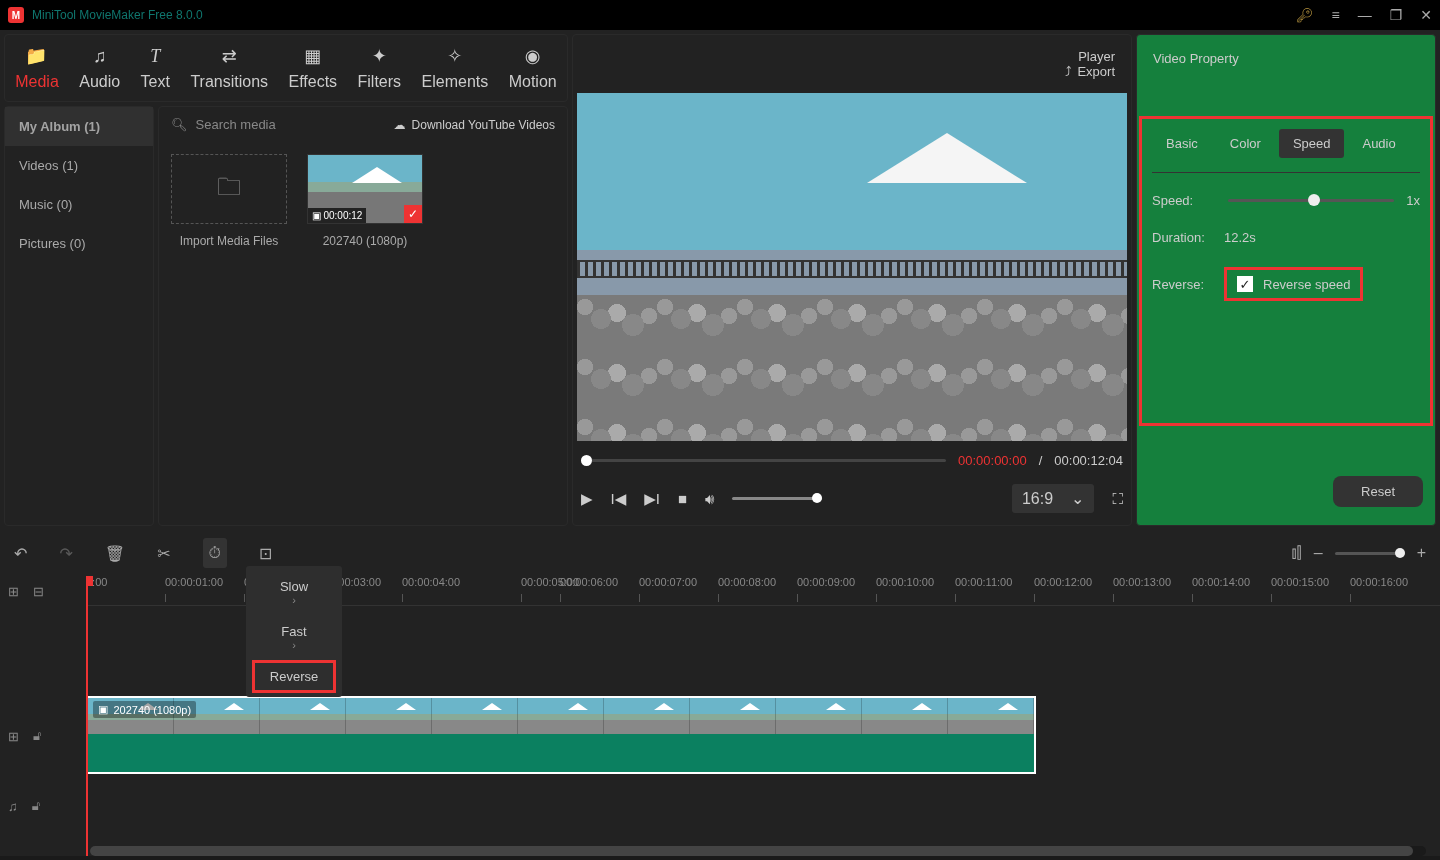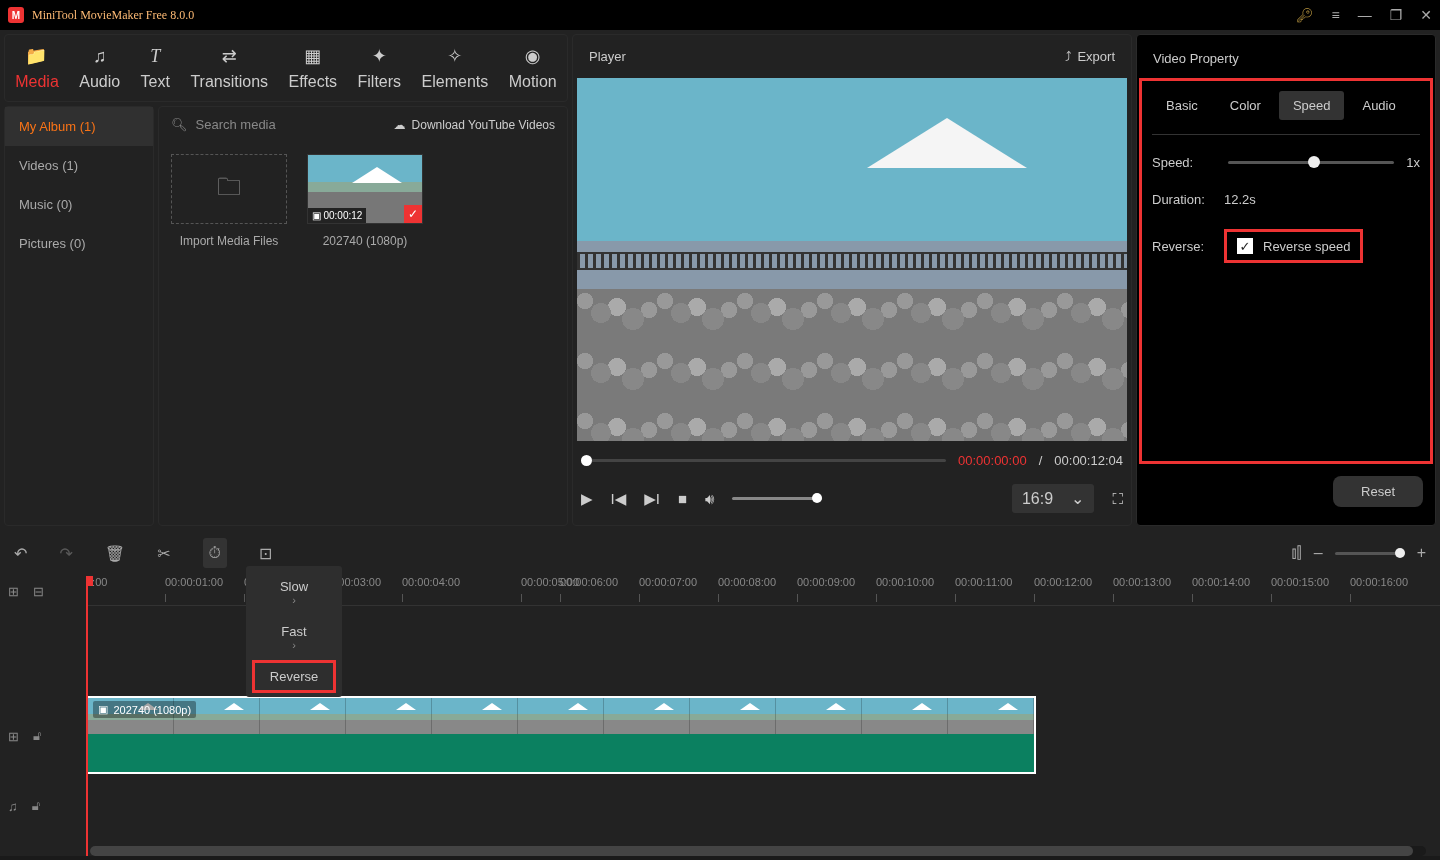--- a/index.html
+++ b/index.html
@@ -1,70 +1,70 @@
 <!DOCTYPE html>
 <html><head>
 <meta charset="utf-8">
 <style>
 * { margin:0; padding:0; box-sizing:border-box; font-family:-apple-system,BlinkMacSystemFont,'Segoe UI',Arial,sans-serif; }
 body { background:#1a1a1a; color:#ccc; font-size:13px; width:1440px; height:860px; overflow:hidden; user-select:none; }
 
 .titlebar { height:30px; background:#000; display:flex; align-items:center; padding:0 8px; }
 .titlebar-logo { width:16px; height:16px; background:#e33; border-radius:3px; margin-right:8px; display:flex; align-items:center; justify-content:center; color:#fff; font-weight:bold; font-size:10px; }
-.titlebar-title { font-size:12px; color:#fdba74; flex:1;font-family:Liberation Serif, serif; }
+.titlebar-title { font-size:12px; color:#0f766e; flex:1; }
 .titlebar-actions { display:flex; align-items:center; gap:18px; }
 .titlebar-actions span { color:#aaa; cursor:pointer; font-size:14px; }
 
 .workspace { display:flex; height:500px; background:#222; padding:4px; gap:4px; }
 
 .left-panel { width:564px; display:flex; flex-direction:column; }
 .toolbar { height:68px; background:#222; border:1px solid #2a2a2a; border-radius:4px; display:flex; align-items:center; justify-content:space-around; padding:6px 0; }
 .toolbar-item { display:flex; flex-direction:column; align-items:center; gap:6px; color:#ccc; cursor:pointer; padding:4px 10px; }
 .toolbar-item.active { color:#e33; }
 .toolbar-item .icon { font-size:18px; }
 .toolbar-item .label { font-size:16px;text-align:center; }
 
 .media-area { flex:1; display:flex; margin-top:4px; gap:4px; }
 .sidebar { width:150px; background:#222; border:1px solid #2a2a2a; border-radius:4px; }
 .sidebar-item { padding:12px 14px; cursor:pointer; font-size:13px; color:#aaa; }
-.sidebar-item.active { background:#303030; color:#f97316; }
+.sidebar-item.active { background:#303030; color:#a3a3a3;font-weight:bold; }
 
 .media-content { flex:1; background:#222; border:1px solid #2a2a2a; border-radius:4px; display:flex; flex-direction:column; }
 .media-header { display:flex; align-items:center; padding:10px 12px; gap:8px; }
 .search-box { flex:1; display:flex; align-items:center; gap:8px; color:#888; }
 .download-link { display:flex; align-items:center; gap:6px; color:#ccc; cursor:pointer; font-size:12px; }
 .media-grid { display:flex; gap:20px; padding:12px; }
 .media-item { display:flex; flex-direction:column; align-items:center; gap:10px; }
 .import-box { width:116px; height:70px; border:1px dashed #555; display:flex; align-items:center; justify-content:center; color:#888; font-size:24px; cursor:pointer; }
 .media-thumb { width:116px; height:70px; background:linear-gradient(to bottom,#6bb5c9 40%,#8a9 40%,#8a9 55%,#777 55%); position:relative; border:1px solid #333; }
 .media-thumb .mountain { position:absolute; top:12px; right:20px; width:0; height:0; border-left:25px solid transparent; border-right:25px solid transparent; border-bottom:16px solid #fff; }
 .media-duration { position:absolute; bottom:0; left:0; background:rgba(0,0,0,.7); color:#fff; font-size:10px; padding:2px 4px; display:flex; align-items:center; gap:2px; }
 .media-check { position:absolute; bottom:0; right:0; width:18px; height:18px; background:#e33; color:#fff; display:flex; align-items:center; justify-content:center; font-size:12px; }
 .media-label { font-size:12px; color:#aaa; }
 
 .player-panel { flex:1; background:#222; border:1px solid #2a2a2a; border-radius:4px; display:flex; flex-direction:column; }
-.player-header { display:flex; align-items:flex-end; justify-content:space-between; padding:14px 16px; }
+.player-header { display:flex; align-items:flex-end; justify-content:space-between; padding:14px 16px;flex-direction:column; }
 .export-btn { display:flex; align-items:center; gap:6px; cursor:pointer; }
 .player-video { margin:0 4px; flex:1; background:linear-gradient(to bottom,#6bb5c9 0%,#6bb5c9 45%,#89a 45%,#89a 58%,#888 58%); position:relative; overflow:hidden; }
 .player-video .mountain { position:absolute; top:40px; right:100px; width:0; height:0; border-left:80px solid transparent; border-right:80px solid transparent; border-bottom:50px solid #f5f5f5; }
 .player-video .bridge { position:absolute; top:48%; left:0; right:0; height:18px; background:repeating-linear-gradient(90deg,#333 0,#333 3px,transparent 3px,transparent 8px); border-top:2px solid #333; border-bottom:2px solid #333; }
 .player-video .rocks { position:absolute; bottom:0; left:0; right:0; height:42%; background:radial-gradient(circle at 10% 20%,#999 0,#999 8px,transparent 8px),radial-gradient(circle at 30% 40%,#888 0,#888 10px,transparent 10px),radial-gradient(circle at 50% 30%,#aaa 0,#aaa 9px,transparent 9px),radial-gradient(circle at 70% 50%,#888 0,#888 11px,transparent 11px),radial-gradient(circle at 90% 35%,#999 0,#999 8px,transparent 8px),#7a7a7a; background-size:80px 60px; }
 .player-progress { display:flex; align-items:center; padding:12px 8px 6px; gap:12px; }
 .progress-bar { flex:1; height:3px; background:#444; position:relative; border-radius:2px; }
 .progress-dot { position:absolute; left:0; top:-4px; width:11px; height:11px; background:#fff; border-radius:50%; }
 .time-current { color:#e33; font-size:13px; }
 .time-total { color:#ccc; font-size:13px; }
 .player-controls { display:flex; align-items:center; padding:10px 8px 12px; gap:18px; }
 .player-controls .ctrl { color:#ccc; font-size:15px; cursor:pointer; }
 .vol-slider { width:90px; height:3px; background:#888; position:relative; border-radius:2px; }
 .vol-slider .dot { position:absolute; right:0; top:-4px; width:10px; height:10px; background:#fff; border-radius:50%; }
 .player-spacer { flex:1; }
 .aspect-select { background:#333; padding:5px 10px; border-radius:3px; display:flex; align-items:center; gap:18px; cursor:pointer; font-size:16px; }
 
-.property-panel { width:300px; background:#000000; border:1px solid #2a2a2a; border-radius:4px; display:flex; flex-direction:column; }
+.property-panel { width:300px; background:#15803d; border:1px solid #2a2a2a; border-radius:4px; display:flex; flex-direction:column;gap:38px; }
 .property-header { padding:16px 16px 10px; font-size:13px; }
 .property-body { margin:2px; flex:1; border:3px solid #e33; padding:10px; display:flex; flex-direction:column; }
 .property-tabs { display:flex; gap:4px; border-bottom:1px solid #333; padding-bottom:14px; margin-bottom:20px; }
 .property-tab { padding:7px 14px; font-size:13px; cursor:pointer; border-radius:3px; }
 .property-tab.active { background:#333; }
 .property-row { display:flex; align-items:center; margin-bottom:22px; font-size:13px; }
 .property-row .lbl { width:72px; color:#ccc; }
 .speed-slider { flex:1; height:3px; background:#555; position:relative; margin:0 12px 0 4px; border-radius:2px; }
 .speed-slider .dot { position:absolute; left:48%; top:-5px; width:12px; height:12px; background:#eee; border-radius:50%; }
 .reverse-box { border:3px solid #e33; padding:6px 10px; display:flex; align-items:center; gap:10px; }

